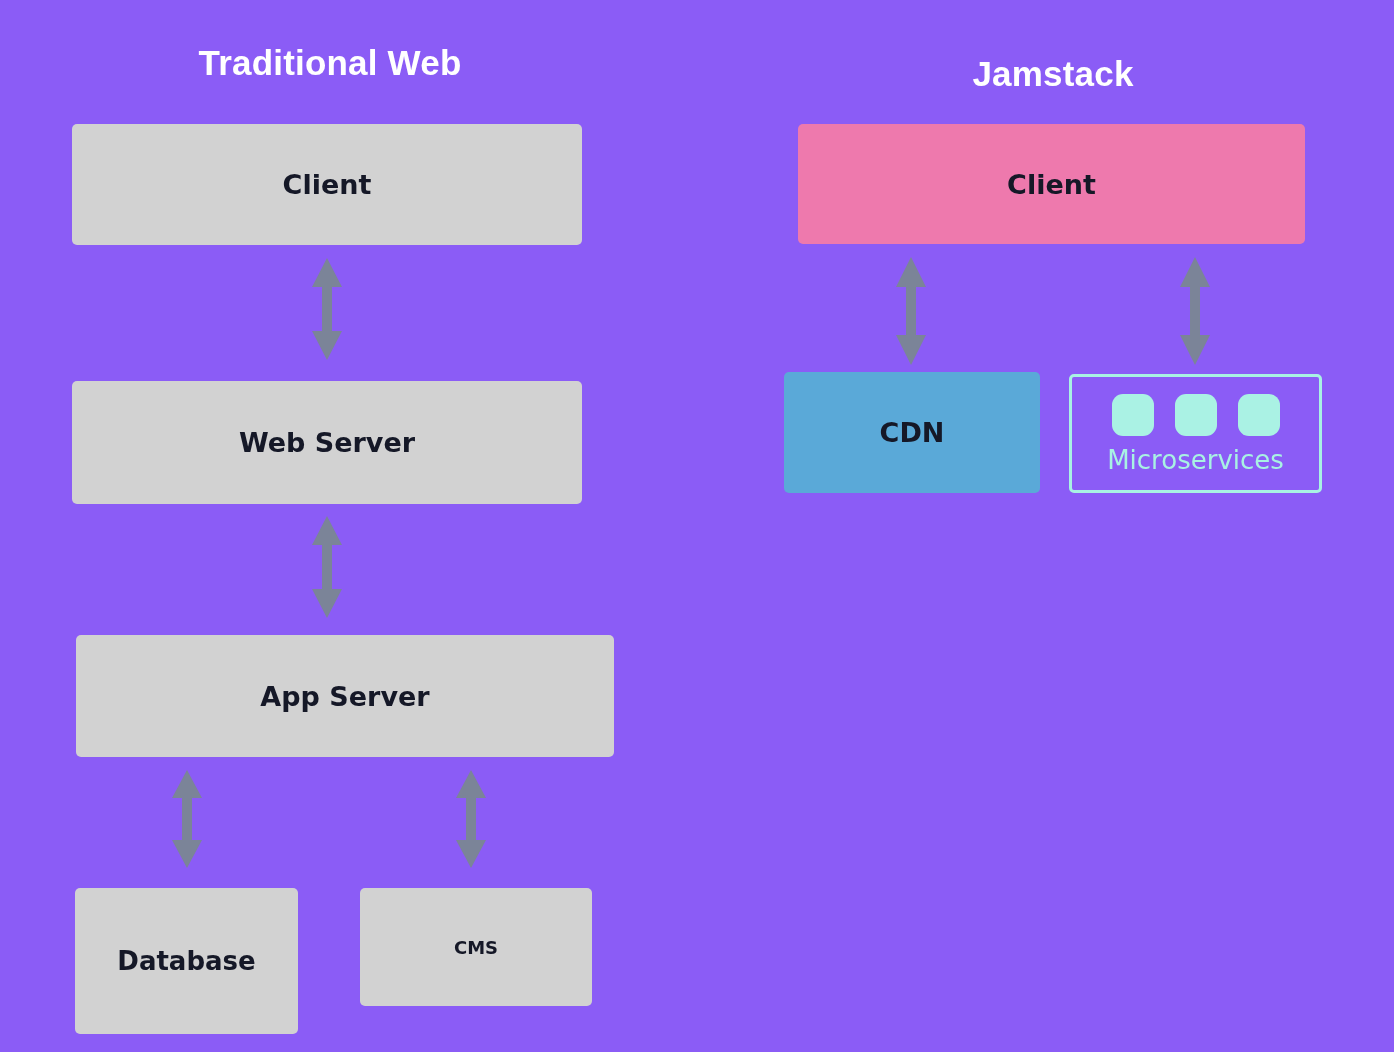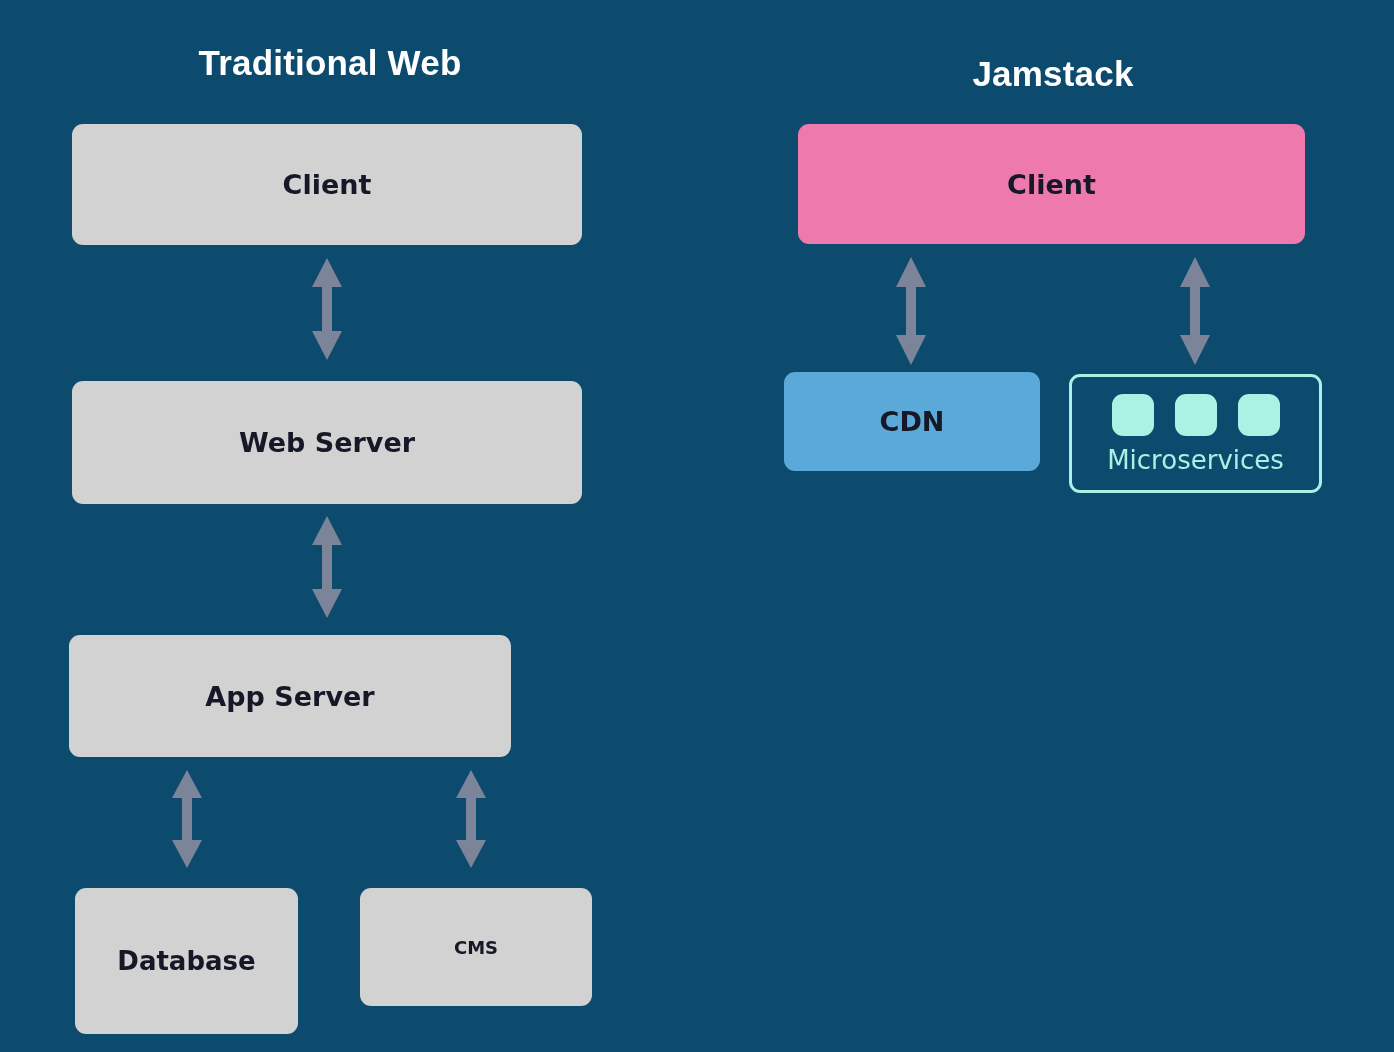--- a/index.html
+++ b/index.html
@@ -12,39 +12,39 @@
     width: 1394px;
     height: 1052px;
     overflow: hidden;
     font-family: "DejaVu Sans", "Liberation Sans", sans-serif;
     position: relative;
   }
   #canvas {
     position: relative;
     width: 1394px;
     height: 1052px;
-    background: #0c4a6e;
+    background: #8b5cf6;
   }
 
   .col-title {
     position: absolute;
     color: #ffffff;
     font-weight: bold;
     font-size: 35px;
     letter-spacing: 0.2px;
     text-align: center;
     white-space: nowrap;
     transform: translateX(-50%);
     font-family: "Liberation Sans", "DejaVu Sans", sans-serif;
   }
 
   .node {
     position: absolute;
     box-sizing: border-box;
-    border-radius: 11px;
+    border-radius: 5px;
     display: flex;
     align-items: center;
     justify-content: center;
     font-weight: bold;
     font-size: 27px;
     color: #151827;
     font-family: "DejaVu Sans", "Liberation Sans", sans-serif;
   }
   .node.gray   { background: #d2d2d2; }
   .node.pink   { background: #ee79ad; }
@@ -100,21 +100,21 @@
   </div>
 
   <div class="node gray" style="left:72px; top:381px; width:510px; height:123px;">Web Server</div>
 
   <div class="arrow" style="left:307px; top:516px;">
     <svg width="40" height="102" viewBox="0 0 40 102">
       <path d="M20 0 L35 29 L25 29 L25 73 L35 73 L20 102 L5 73 L15 73 L15 29 L5 29 Z" fill="#7b8498"></path>
     </svg>
   </div>
 
-  <div class="node gray" style="left:69px; top:635px; width:442px; height:122px;">App Server</div>
+  <div class="node gray" style="left:76px; top:635px; width:538px; height:122px;">App Server</div>
 
   <div class="arrow" style="left:167px; top:770px;">
     <svg width="40" height="98" viewBox="0 0 40 98">
       <path d="M20 0 L35 28 L25 28 L25 70 L35 70 L20 98 L5 70 L15 70 L15 28 L5 28 Z" fill="#7b8498"></path>
     </svg>
   </div>
 
   <div class="arrow" style="left:451px; top:770px;">
     <svg width="40" height="98" viewBox="0 0 40 98">
       <path d="M20 0 L35 28 L25 28 L25 70 L35 70 L20 98 L5 70 L15 70 L15 28 L5 28 Z" fill="#7b8498"></path>
@@ -132,21 +132,21 @@
       <path d="M20 0 L35 30 L25 30 L25 78 L35 78 L20 108 L5 78 L15 78 L15 30 L5 30 Z" fill="#7b8498"></path>
     </svg>
   </div>
 
   <div class="arrow" style="left:1175px; top:257px;">
     <svg width="40" height="108" viewBox="0 0 40 108">
       <path d="M20 0 L35 30 L25 30 L25 78 L35 78 L20 108 L5 78 L15 78 L15 30 L5 30 Z" fill="#7b8498"></path>
     </svg>
   </div>
 
-  <div class="node blue" style="left:784px; top:372px; width:256px; height:99px;">CDN</div>
+  <div class="node blue" style="left:784px; top:372px; width:256px; height:121px;">CDN</div>
 
   <div class="node outline" style="left:1069px; top:374px; width:253px; height:119px;">
     <div class="chip-row">
       <span class="chip"></span>
       <span class="chip"></span>
       <span class="chip"></span>
     </div>
     <div class="ms-label">Microservices</div>
   </div>
 

